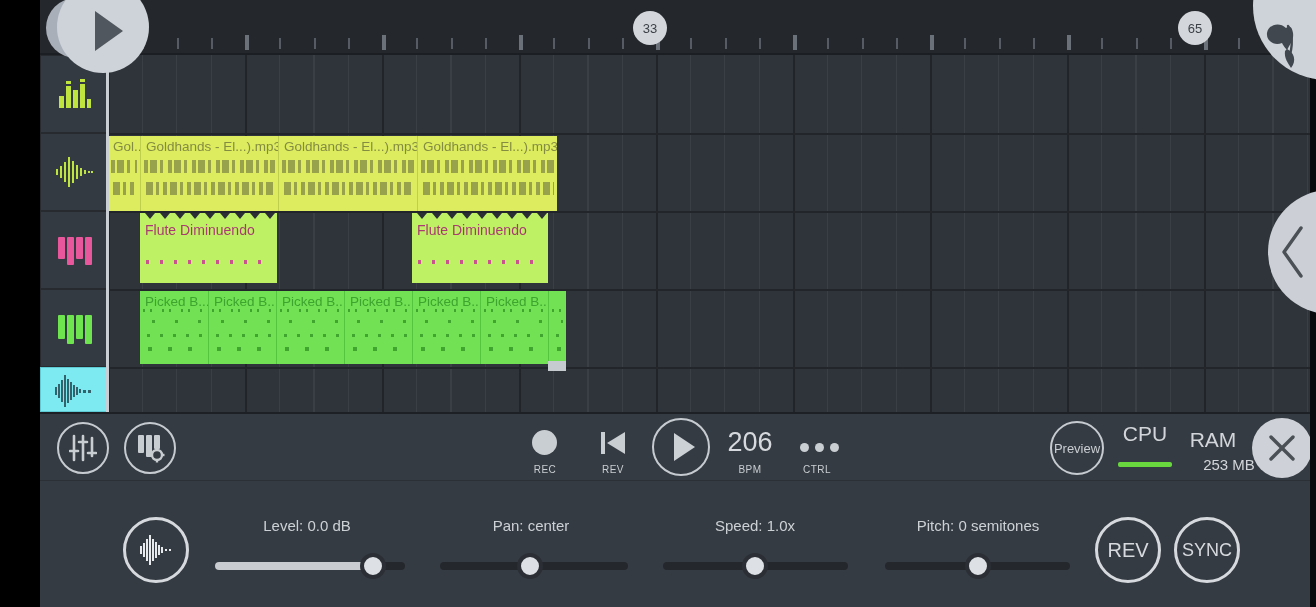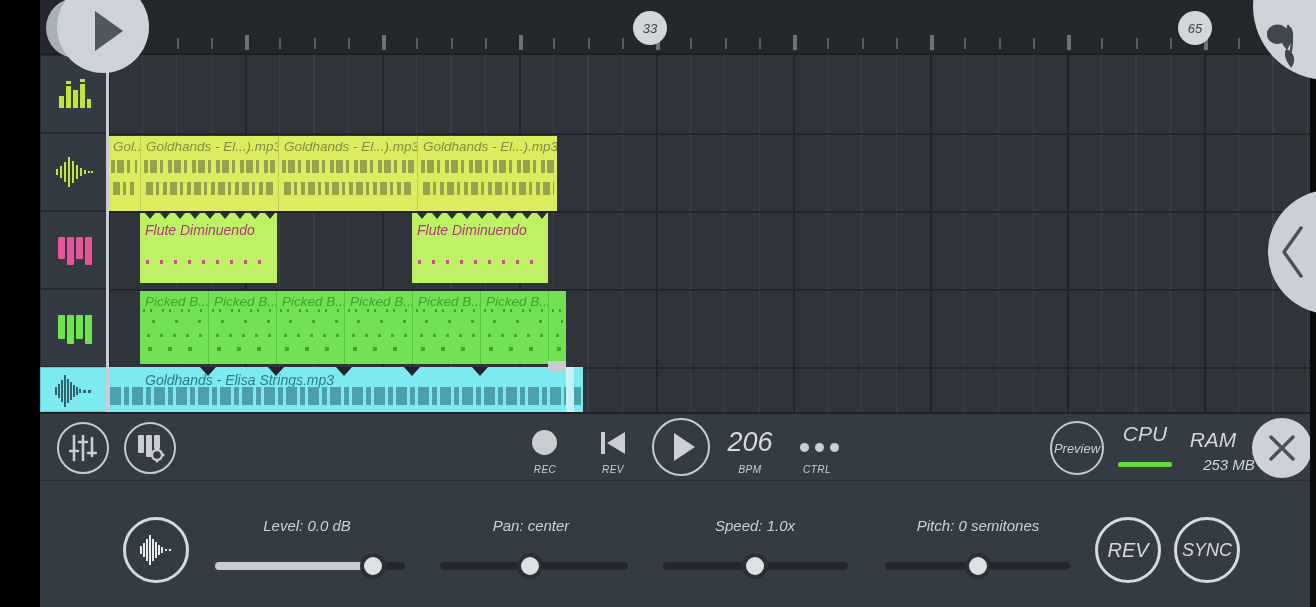--- a/index.html
+++ b/index.html
@@ -1,17 +1,17 @@
 <!DOCTYPE html>
 <html><head>
 <meta charset="utf-8">
 <style>
   html,body{margin:0;padding:0;background:#000;}
   *{box-sizing:border-box;font-family:"Liberation Sans",sans-serif;}
-  .screen{position:relative;width:1316px;height:607px;background:#32383f;overflow:hidden;font-style:italic;}
+  .screen{position:relative;width:1316px;height:607px;background:#32383f;overflow:hidden;}
 
   
   .strip-left{position:absolute;left:0;top:0;width:40px;height:607px;background:#000;z-index:9;}
   .strip-right{position:absolute;right:0;top:0;width:6px;height:607px;background:#0a0b0d;z-index:5;}
 
   
   .ruler{position:absolute;left:40px;top:0;width:1276px;height:55px;background:#24282d;border-bottom:2px solid #1b1e22;z-index:1;}
   .tick{position:absolute;bottom:4px;width:2px;height:11px;background:#565c63;}
   .tick.wide{width:4px;height:15px;background:#6b7178;bottom:3px;}
   .marker{position:absolute;top:11px;width:34px;height:34px;border-radius:50%;background:#d3d7dc;color:#3c4147;
@@ -260,29 +260,20 @@
     <div class="clip green gsep" style="left:372px;top:236px;width:68px;height:73px;">
       <span class="lbl">Picked B...</span>
     </div>
     <div class="clip green gsep" style="left:440px;top:236px;width:68px;height:73px;">
       <span class="lbl">Picked B...</span>
     </div>
     <div class="clip green gsep" style="left:508px;top:236px;width:18px;height:73px;">
       <span class="lbl"></span>
     </div>
 
-    <div class="clip cyan" style="left:68px;top:312px;width:475px;height:45px;">
-      <span class="lbl">Goldhands - Elisa Strings.mp3</span>
-      <div class="cyanhandle" style="left:458px;"></div>
-    <i class="tri" style="left: 92px;"></i>
-        <i class="tri" style="left: 160px;"></i>
-        <i class="tri" style="left: 228px;"></i>
-        <i class="tri" style="left: 296px;"></i>
-        <i class="tri" style="left: 364px;"></i>
-      </div>
     <div class="seltab" style="left:508px;top:306px;width:18px;height:10px;"></div>
 
     <div class="playhead" style="left:66px;"></div>
   </div>
 
   <div class="crescent" style="left:46px;top:-2px;width:60px;height:60px;"></div>
   <div class="bigcircle" style="left:57px;top:-19px;width:92px;height:92px;">
     <svg width="34" height="40" style="position:absolute;left:34px;top:30px;">
       <polygon points="4,0 32,20 4,40" fill="#51575e"></polygon>
     </svg>

